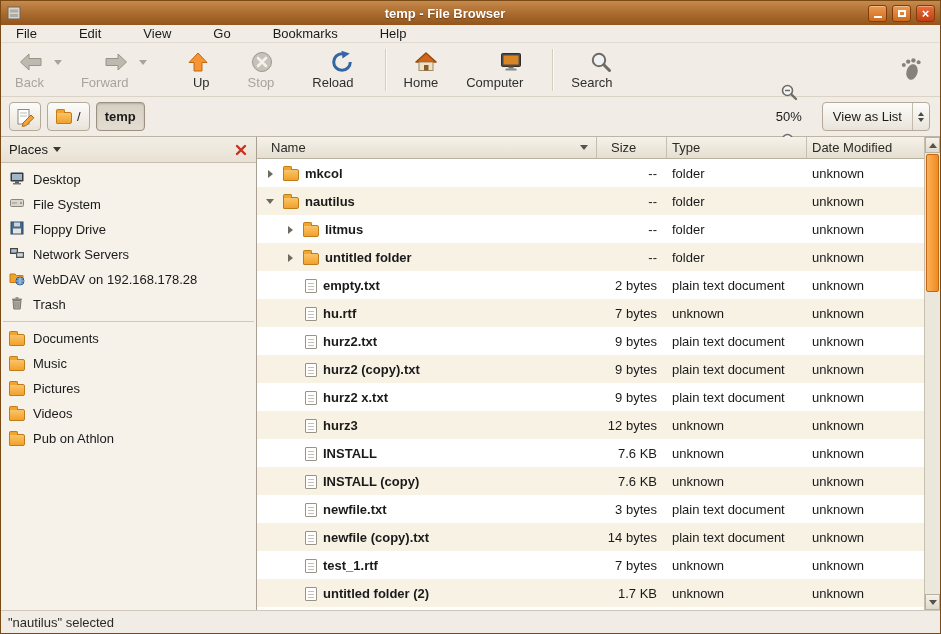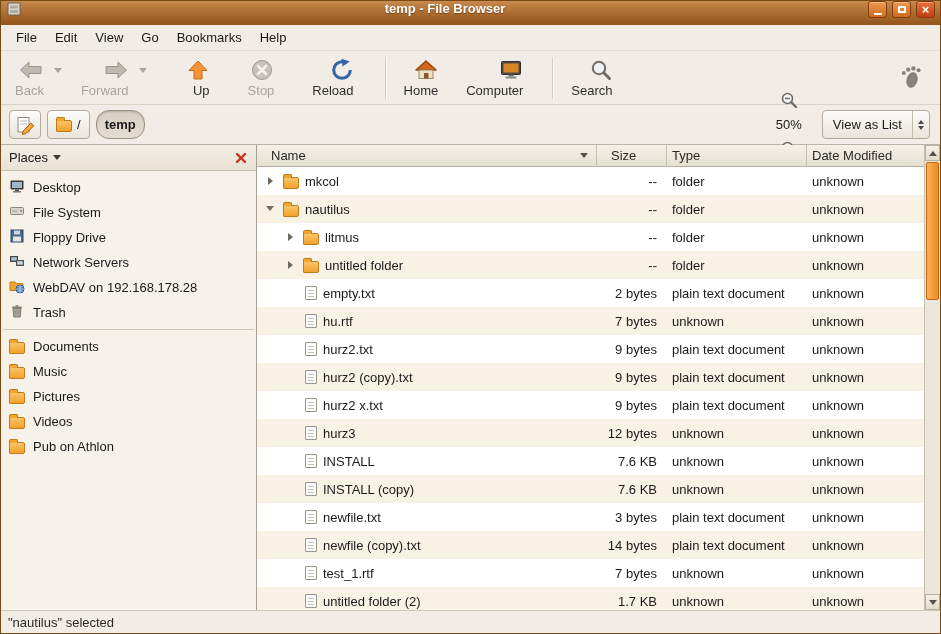--- a/index.html
+++ b/index.html
@@ -1,52 +1,52 @@
 <!DOCTYPE html>
 <html><head>
 <meta charset="utf-8">
 <style>
   * { margin:0; padding:0; box-sizing:border-box; }
   html,body { width:941px; height:634px; }
   body { font-family:"Liberation Sans", sans-serif; font-size:13px; color:#1a1a1a; background:#555; }
   .window { width:941px; height:634px; display:flex; flex-direction:column; background:#EFEBE4; border:1px solid #7A4A14; overflow:hidden; }
 
   
-  .titlebar { height:24px; flex:none; background:linear-gradient(180deg,#C68A4C 0%,#AC6C2F 50%,#93551D 100%); display:flex; align-items:flex-start; padding:0 5px; gap:5px; }
+  .titlebar { height:24px; flex:none; background:linear-gradient(180deg,#C68A4C 0%,#AC6C2F 50%,#93551D 100%); display:flex; align-items:center; padding:0 5px; gap:5px; }
   .title { flex:1; text-align:center; color:#fff; font-weight:bold; font-size:13px; text-shadow:0 1px 1px rgba(60,30,0,.55); white-space:nowrap; overflow:hidden; }
   .winbtn { width:19px; height:17px; border-radius:3px; border:1px solid #813C0B; display:flex; align-items:center; justify-content:center; flex:none; box-shadow:inset 0 1px 0 rgba(255,255,255,.35); cursor:default; }
   .winbtn.min, .winbtn.max { background:linear-gradient(#EE9A4F,#CE6A1E); }
   .winbtn.close { background:linear-gradient(#E9703C,#C23E12); }
   .glyph-min { width:8px; height:2px; background:#fff; margin-top:8px; }
   .glyph-max { width:8px; height:7px; border:2px solid #fff; }
   .glyph-close { color:#fff; font-weight:bold; font-size:13px; line-height:1; }
 
   
-  .menubar { height:26px; flex:none; background:#F1EDE6; display:flex; align-items:stretch; padding-left:6px; border-bottom:1px solid #E2DCD0; }
+  .menubar { height:18px; flex:none; background:#F1EDE6; display:flex; align-items:stretch; padding-left:6px; border-bottom:1px solid #E2DCD0;gap:24px; }
   .menu-item { display:flex; align-items:center; padding:0 9px; cursor:default; }
 
   
   .toolbar { height:54px; flex:none; background:#F1EDE6; display:flex; align-items:center; padding:2px 8px 2px 6px; border-bottom:1px solid #D9D2C5; }
   .tbtn-wrap { display:flex; align-items:center; }
   .tbtn { display:flex; flex-direction:column; align-items:flex-end; justify-content:center; padding:3px 8px 2px; border-radius:4px; gap:1px; }
   .ticon { height:24px; display:flex; align-items:center; }
   .tlabel { font-size:13px; color:#2E2E2E; white-space:nowrap; }
   .tbtn.disabled .tlabel { color:#A8A49B; }
   .tdrop { width:13px; height:24px; display:flex; align-items:center; justify-content:center; margin-top:-14px; }
   .tri-down-dis { width:0; height:0; border-left:4px solid transparent; border-right:4px solid transparent; border-top:5px solid #A8A49B; }
   .tsep { width:2px; height:42px; border-left:1px solid #D4CDC0; border-right:1px solid #FBF9F5; margin:0 9px; flex:none; }
   .throbber { margin-left:auto; margin-right:10px; display:flex; align-items:center; }
 
   
   .mr8{margin-right:8px;} .mr12{margin-right:12px;} .mr22{margin-right:22px;} .mr28{margin-right:28px;} .mr14{margin-right:14px;}
 
   
   .locationbar { height:40px; flex:none; background:#F1EDE6; display:flex; align-items:center; gap:6px; padding:0 10px 0 8px; border-bottom:1px solid #BCB4A4; }
   .loc-btn { height:29px; display:flex; align-items:center; gap:5px; padding:0 8px; background:linear-gradient(#FDFCFA,#E9E4DA); border:1px solid #B3AA99; border-radius:4px; font-size:13px; }
-  .loc-btn.active { background:linear-gradient(#D6D0C4,#E4DED2); border-color:#9A9181; box-shadow:inset 0 1px 2px rgba(0,0,0,.18); font-weight:bold;border-radius:13px; }
+  .loc-btn.active { background:linear-gradient(#D6D0C4,#E4DED2); border-color:#9A9181; box-shadow:inset 0 1px 2px rgba(0,0,0,.18); font-weight:bold; }
   .zoom-area { margin-left:auto; display:flex; align-items:center; gap:5px;flex-direction:column; }
   .zoom-btn { width:24px; height:24px; display:flex; align-items:center; justify-content:center; border-radius:3px; }
   .zoom-label { min-width:34px; text-align:center; }
   .combo { height:29px; margin-left:10px; display:flex; align-items:center; background:linear-gradient(#FDFCFA,#E9E4DA); border:1px solid #B3AA99; border-radius:4px; }
   .combo-label { padding:0 10px; white-space:nowrap; }
   .combo-spin { width:17px; align-self:stretch; border-left:1px solid #C3BBAA; display:flex; flex-direction:column; align-items:center; justify-content:center; gap:2px; }
   .tri-up-s { width:0;height:0;border-left:3.5px solid transparent;border-right:3.5px solid transparent;border-bottom:4.5px solid #4a4a46; }
   .tri-down-s { width:0;height:0;border-left:3.5px solid transparent;border-right:3.5px solid transparent;border-top:4.5px solid #4a4a46; }
 
   
@@ -72,21 +72,21 @@
   .hsort { margin-left:auto; margin-right:8px; width:0; height:0; border-left:4px solid transparent; border-right:4px solid transparent; border-top:5px solid #55524c; }
   .hsize { width:70px;align-items:center; }
   .htype { width:140px; padding-left:5px; }
   .hdate { flex:none; width:117px; padding-left:5px; border-right:none; }
 
   .rows { flex:1; overflow:hidden; }
   .row { height:28px; display:flex; align-items:center; background:#fff; cursor:default; }
   .rows .row:nth-child(even) { background:#F7F2E4; }
   .row.selected { background:linear-gradient(#FBCE96,#F5A850); }
   .cell { white-space:nowrap; overflow:hidden; }
-  .cname { flex:1; min-width:0; display:flex; align-items:flex-start; gap:6px; padding-left:6px; }
+  .cname { flex:1; min-width:0; display:flex; align-items:flex-end; gap:6px; padding-left:6px;font-weight:bold; }
   .cname.d1 { padding-left:26px; }
   .csize { width:70px; text-align:right; padding-right:10px; }
   .ctype { width:140px; padding-left:5px; }
   .cdate { width:117px; padding-left:5px; }
 
   .exp { width:14px; height:14px; display:inline-flex; align-items:center; justify-content:center; flex:none; }
   .exp.c::before { content:""; border-left:5px solid #6e6a62; border-top:4px solid transparent; border-bottom:4px solid transparent; }
   .exp.e::before { content:""; border-top:5px solid #6e6a62; border-left:4px solid transparent; border-right:4px solid transparent; }
 
   .foic { width:16px; height:12px; background:linear-gradient(#F9C468,#F2A12B); border:1px solid #C07C17; border-radius:1px 2px 2px 1px; position:relative; flex:none; margin-top:3px; }

